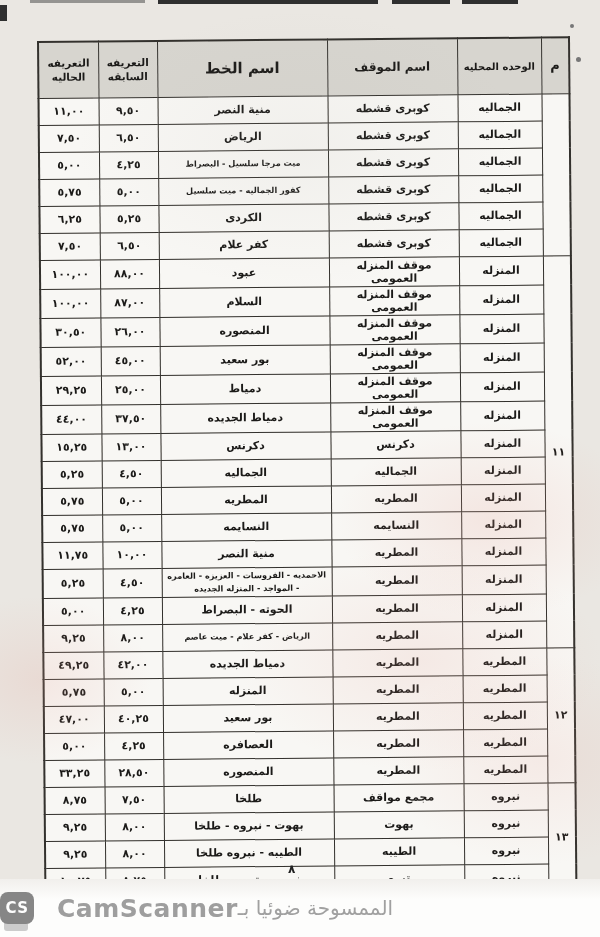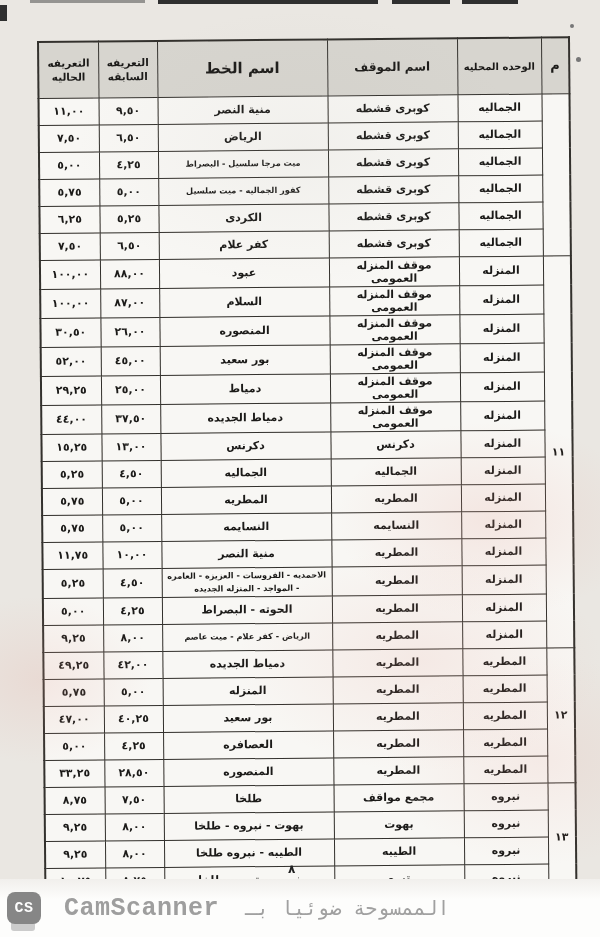--- a/index.html
+++ b/index.html
@@ -64,38 +64,38 @@
   td.col-stop{font-size:11px;}
   td.col-unit{font-size:10.5px;}
   
   .page-number{
     position:absolute;left:288px;top:862px;z-index:3;
     font-size:12px;font-weight:bold;color:#222;
   }
   .cam-footer{
     position:absolute;left:0;right:0;top:879px;height:58px;z-index:6;
     background:linear-gradient(#f1efec, #fdfdfc 35%);
-    display:flex;align-items:center;padding-left:7px;box-sizing:border-box;font-family:Liberation Mono, monospace;
+    display:flex;align-items:center;box-sizing:border-box;
   }
   .cs-logo{
     position:relative;width:34px;height:32px;border-radius:8px;
     background:#868686;display:flex;align-items:center;justify-content:center;
     flex:0 0 auto;
   }
   .cs-logo span{color:#fdfdfd;font-weight:bold;font-size:15px;letter-spacing:0.5px;}
   .cs-fold{
     position:absolute;left:4px;bottom:-7px;width:24px;height:10px;
     background:#cccccc;border-radius:3px;z-index:-1;
   }
   .cam-brand{
     margin-left:23px;font-size:25px;font-weight:bold;color:var(--wm-gray);
     letter-spacing:0.5px;
   }
   .cam-arabic{
-    margin-left:26px;font-size:20px;color:#a0a0a0;direction:rtl;
+    margin-left:0;font-size:20px;color:#a0a0a0;direction:rtl;
   }
 </style>
 </head>
 <body>
 
 <div class="artifact" style="left:30px;top:0;width:115px;height:3px;opacity:.45;"></div>
 <div class="artifact" style="left:158px;top:0;width:220px;height:4px;"></div>
 <div class="artifact" style="left:392px;top:0;width:58px;height:4px;"></div>
 <div class="artifact" style="left:462px;top:0;width:56px;height:4px;"></div>
 <div class="artifact" style="left:0;top:5px;width:7px;height:16px;"></div>

